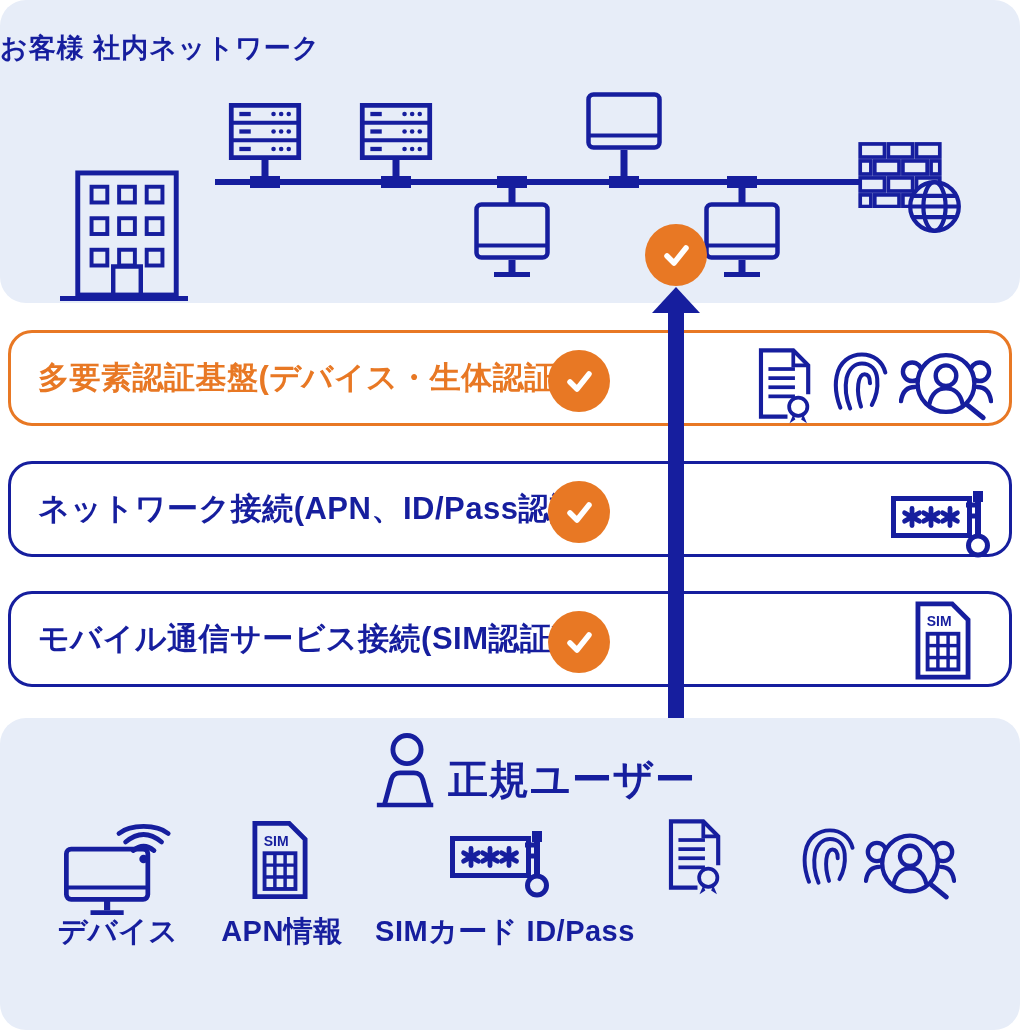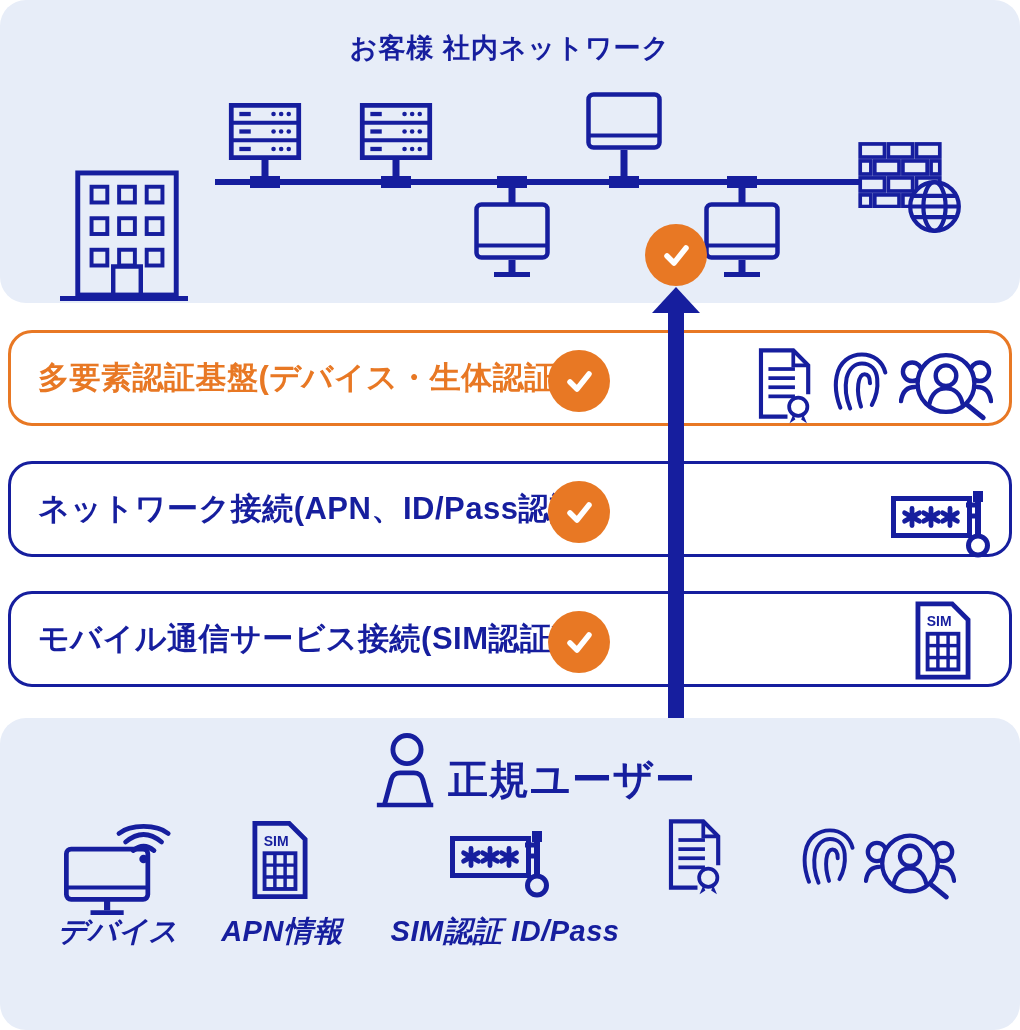--- a/index.html
+++ b/index.html
@@ -13,21 +13,21 @@
     position:relative;width:1020px;height:1030px;background:#fff;
     font-family:"Liberation Sans","DejaVu Sans",sans-serif;color:var(--navy);
     overflow:hidden;
   }
   .defs-svg{position:absolute;width:0;height:0;overflow:hidden;}
   .section{position:absolute;left:0;width:1020px;background:var(--section-bg);border-radius:26px;}
   .top-section{top:0;height:303px;}
   .bottom-section{top:718px;height:312px;}
   .top-section, .bottom-section{--badge-bg:var(--section-bg);}
   .diagram-title{
-    position:absolute;top:30px;left:0;width:100%;text-align:center;
+    position:absolute;top:30px;left:0;width:100%;
     font-size:27px;font-weight:bold;color:var(--navy);letter-spacing:1px;
   }
   .network-svg{position:absolute;left:0;top:0;width:1020px;height:303px;}
   .auth-row{
     position:absolute;left:8px;width:1004px;height:96px;box-sizing:border-box;
     background:var(--row-bg);border:3px solid var(--navy);border-radius:24px;z-index:1;
   }
   .row-orange{border-color:var(--orange);}
   .row-label{
     position:absolute;left:27px;top:0;height:100%;display:flex;align-items:center;
@@ -46,21 +46,21 @@
     border-left:24px solid transparent;border-right:24px solid transparent;
     border-bottom:26px solid var(--navy);
   }
   .top-check{left:645px;top:224px;z-index:6;}
   .user-label{
     position:absolute;left:448px;top:34px;font-size:40px;font-weight:bold;
     color:var(--navy);white-space:nowrap;letter-spacing:1px;
   }
   .bottom-label{
     position:absolute;top:194px;text-align:center;font-size:29px;font-weight:bold;
-    color:var(--navy);white-space:nowrap;letter-spacing:0.5px;font-style:italic;
+    color:var(--navy);white-space:nowrap;letter-spacing:0.5px;
   }
 </style>
 </head>
 <body>
 
 <svg class="defs-svg" aria-hidden="true">
   <defs>
     <symbol id="i-screen" viewBox="0 0 76 58">
       <rect x="2.5" y="2.5" width="71" height="53" rx="5" fill="none" stroke="currentColor" stroke-width="4.5"></rect>
       <line x1="4" y1="43.5" x2="72" y2="43.5" stroke="currentColor" stroke-width="4"></line>
@@ -324,16 +324,16 @@
       </svg>
     <svg class="icon" style="left:802px;top:108px;width:54px;height:61px" viewBox="0 0 62 70">
         <use href="#i-fingerprint"></use>
       </svg>
     <svg class="icon" style="left:864px;top:108px;width:92px;height:75px" viewBox="0 0 96 78">
         <use href="#i-group"></use>
       </svg>
 
     <div class="bottom-label" style="left:28px;width:180px">デバイス</div>
     <div class="bottom-label" style="left:190px;width:184px">APN情報</div>
-    <div class="bottom-label" style="left:375px;width:260px">SIM認証 ID/Pass</div>
+    <div class="bottom-label" style="left:375px;width:260px">SIMカード ID/Pass</div>
   </div>
 
 </div>
 
 </body></html>

